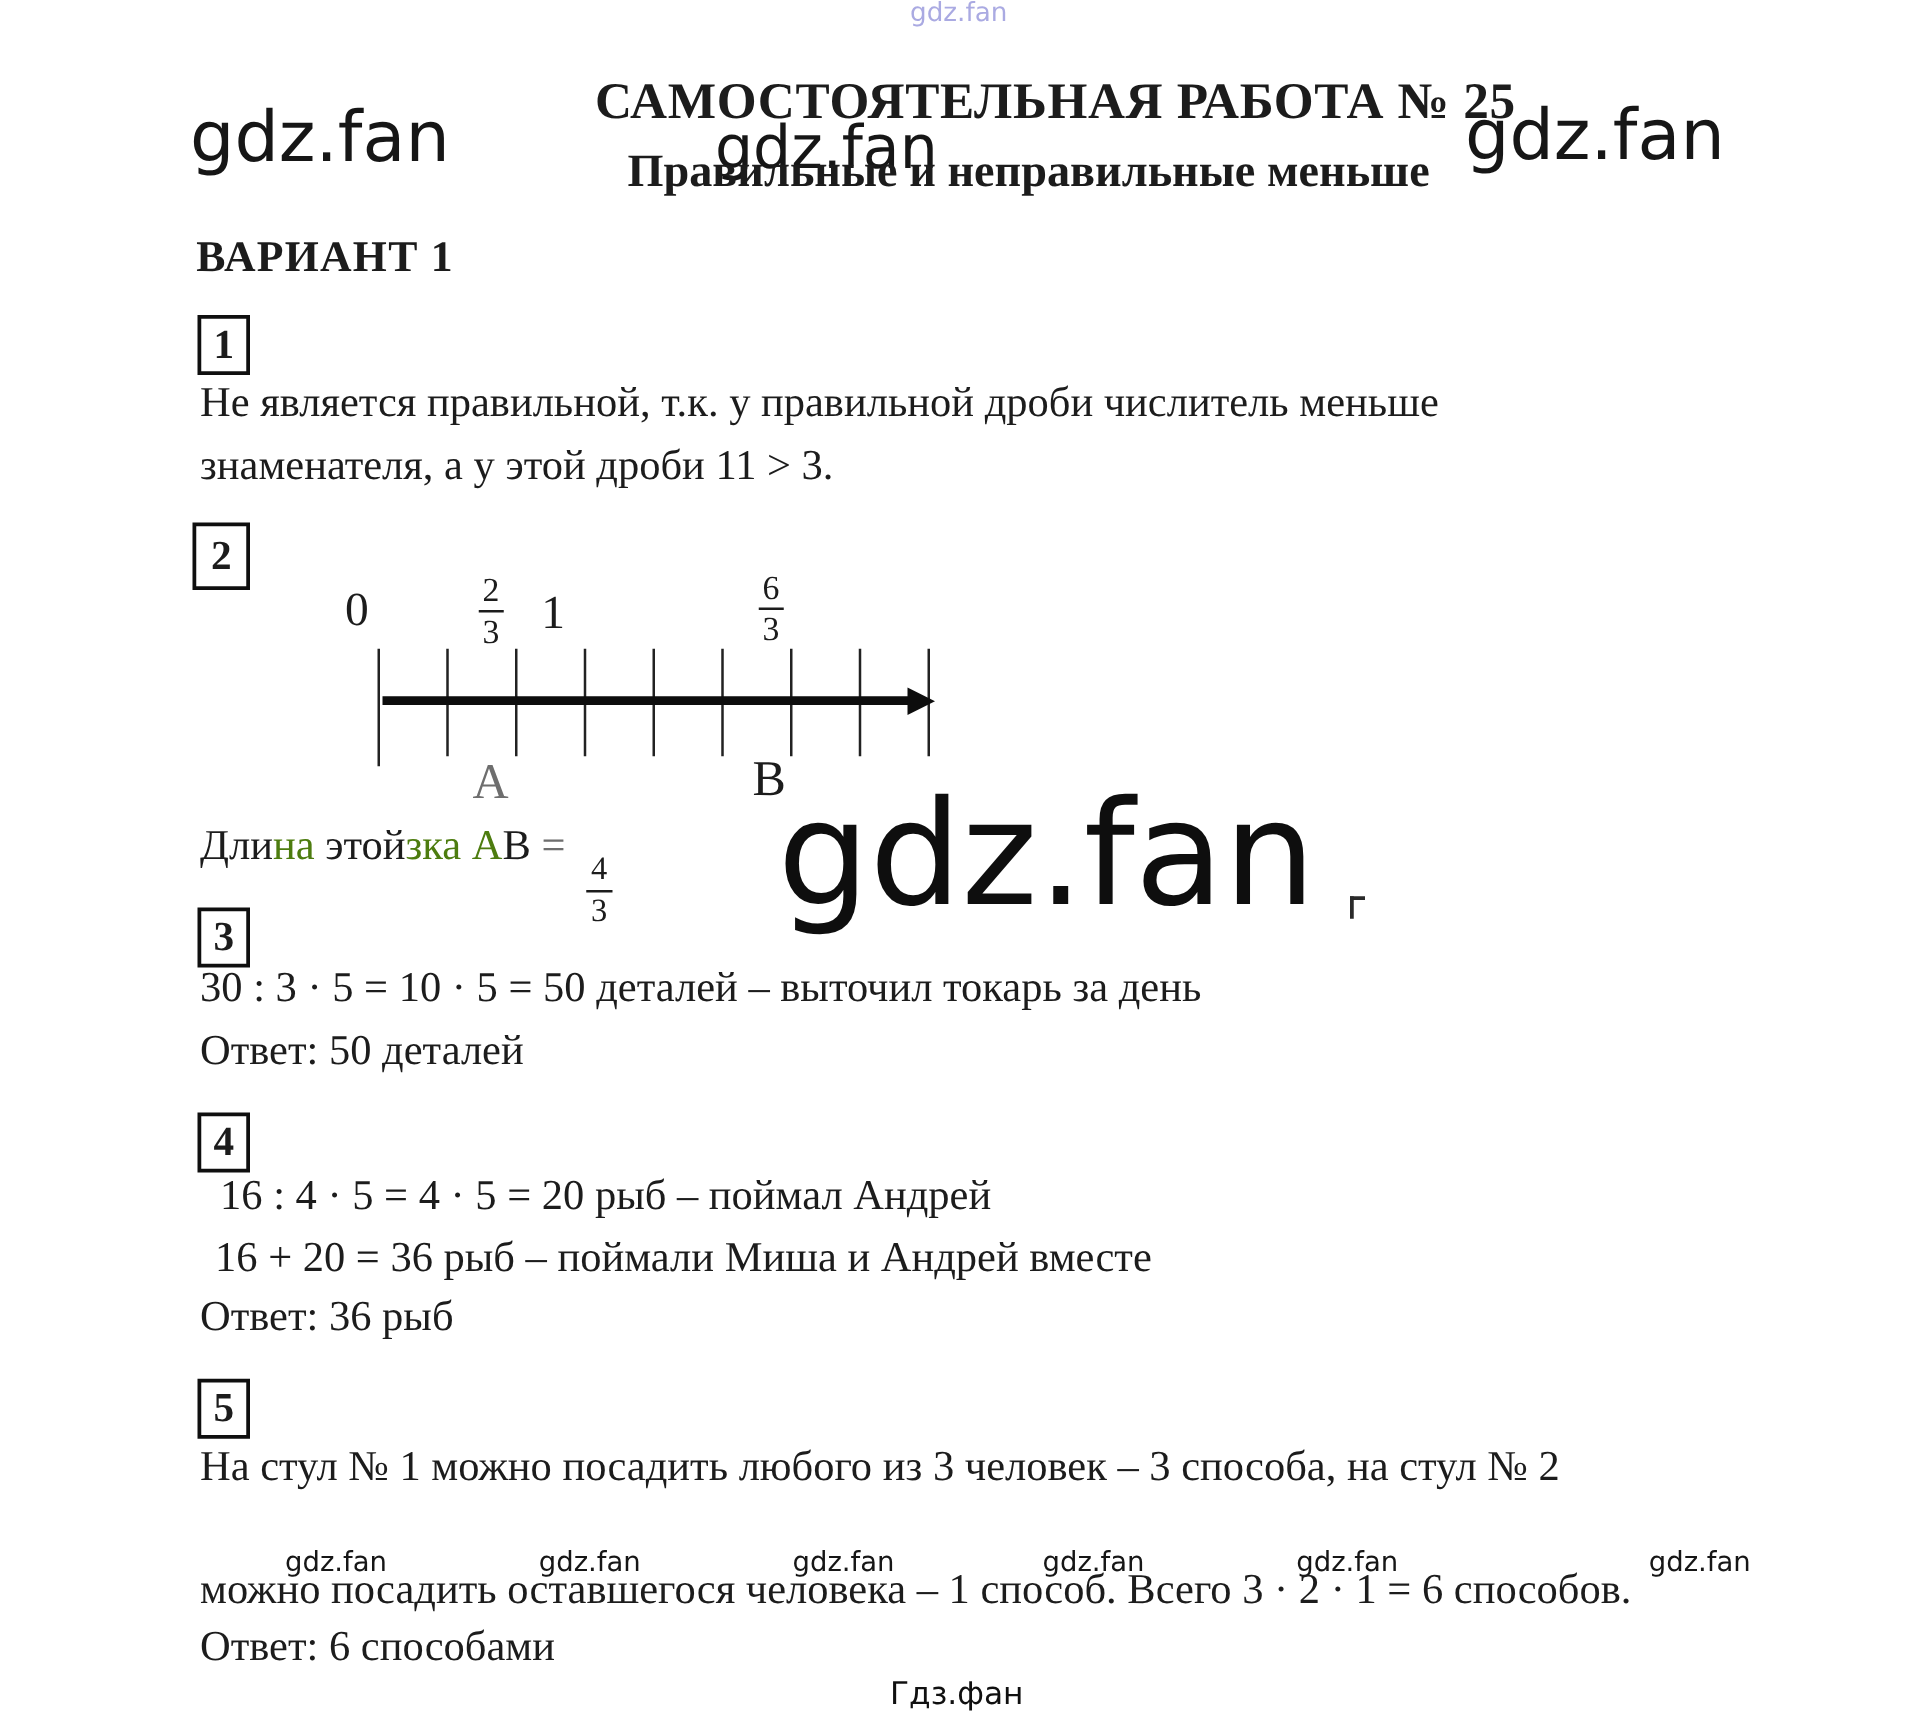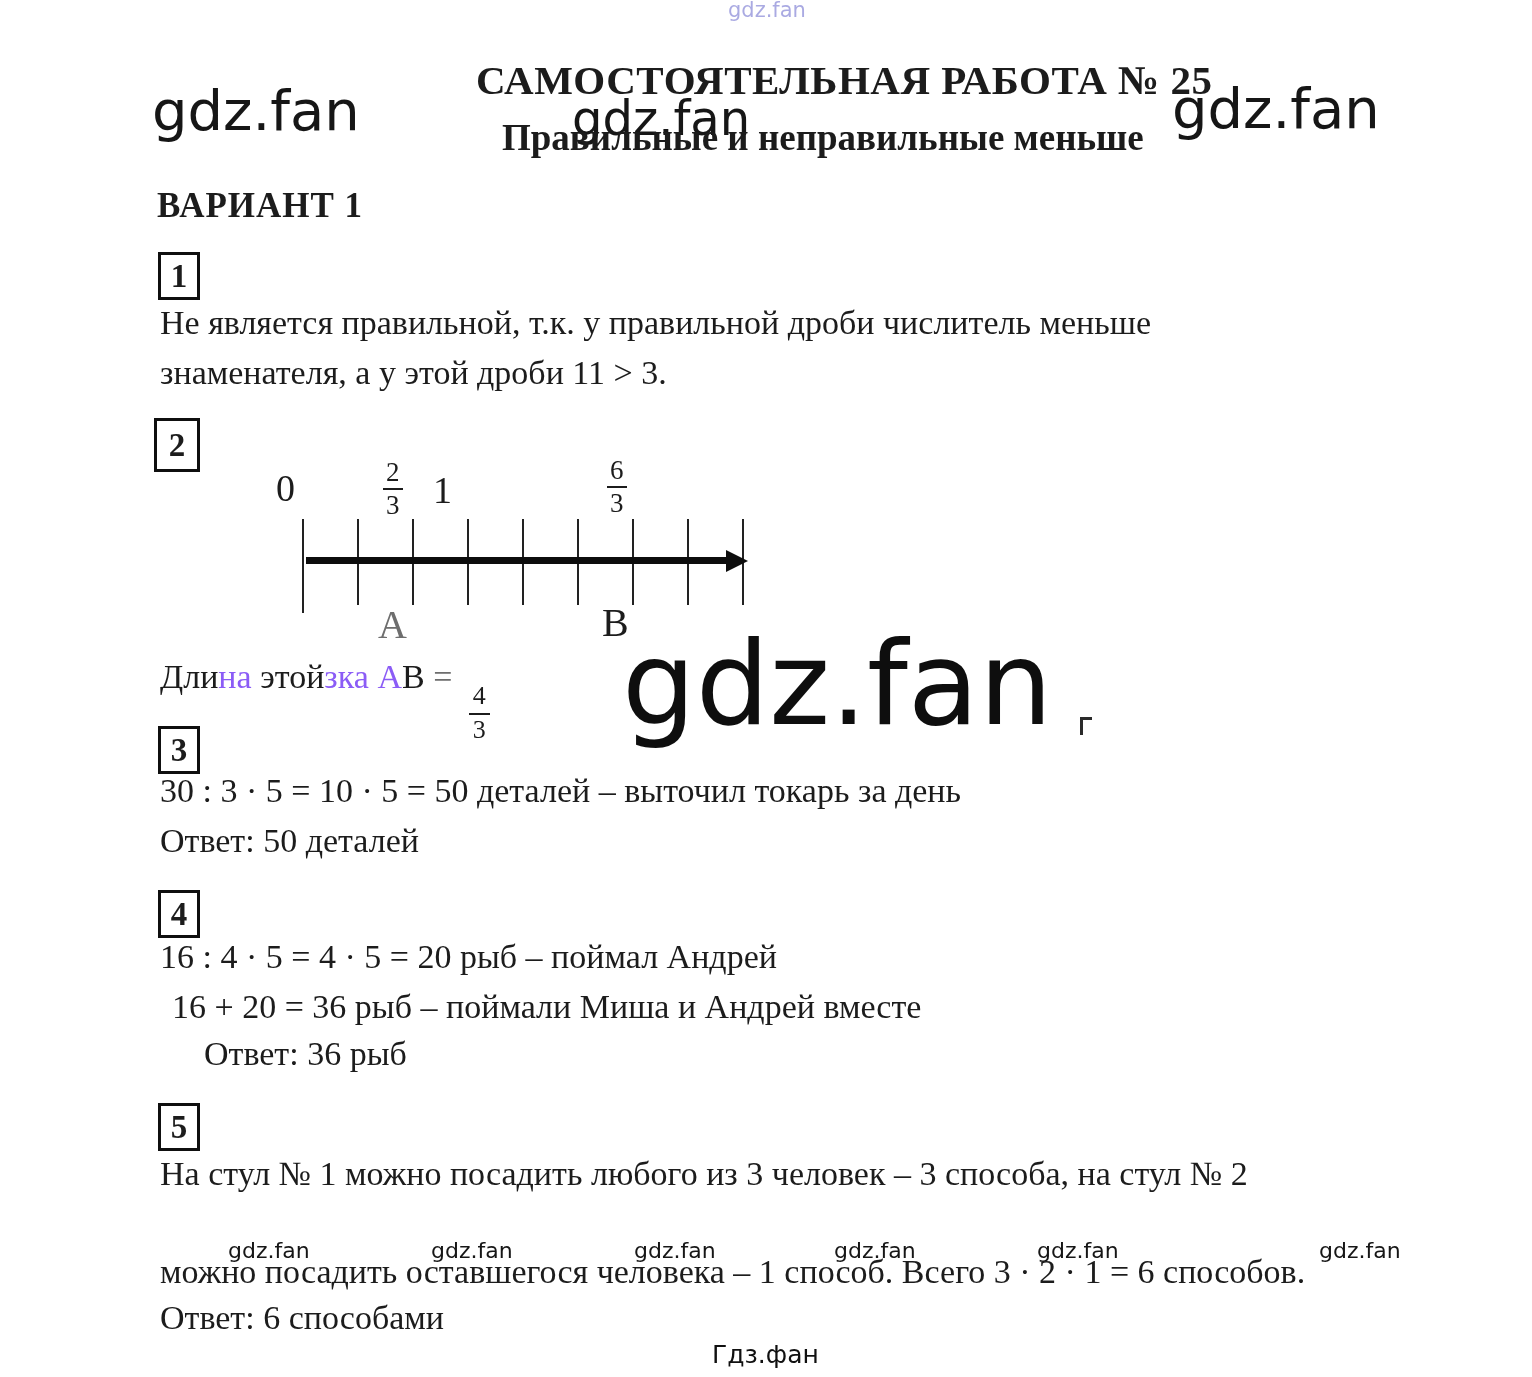--- a/index.html
+++ b/index.html
@@ -28,21 +28,21 @@
   .pbox {
     position:absolute; width:36px; height:42px;
     border:3px solid #0f0f0f; display:flex; align-items:center; justify-content:center;
     font-weight:bold; font-size:33px; background:#fff;
   }
   .pbox.big { width:40px; height:48px; }
 
   
   .bodyline { font-size:34px; line-height:1.1; }
   .seg-dark { color:#1c1c1c; }
-  .seg-fade { color:#8b5cf6; }
+  .seg-fade { color:#4d7c0f; }
   .seg-mid  { color:#6e6e6e; }
 
   
   .tick { position:absolute; width:2px; background:#222; }
   .nl-arrow-line { position:absolute; background:#0d0d0d; }
   .nl-arrow-head {
     position:absolute; width:0; height:0;
     border-left:22px solid #0d0d0d;
     border-top:11px solid transparent;
     border-bottom:11px solid transparent;
@@ -140,23 +140,23 @@
 
   <div class="pbox" style="left:158px; top:726px;">
     <span>3</span>
   </div>
   <div class="abs bodyline" style="left:160px; top:772px;">30 : 3 · 5 = 10 · 5 = 50 деталей – выточил токарь за день</div>
   <div class="abs bodyline" style="left:160px; top:822px;">Ответ: 50 деталей</div>
 
   <div class="pbox" style="left:158px; top:890px;">
     <span>4</span>
   </div>
-  <div class="abs bodyline" style="left:160px; top:938px;">16 : 4 · 5 = 4 · 5 = 20 рыб – поймал Андрей</div>
+  <div class="abs bodyline" style="left:176px; top:938px;">16 : 4 · 5 = 4 · 5 = 20 рыб – поймал Андрей</div>
   <div class="abs bodyline" style="left:172px; top:988px;">16 + 20 = 36 рыб – поймали Миша и Андрей вместе</div>
-  <div class="abs bodyline" style="left:160px; top:1035px;margin-left:44px;">Ответ: 36 рыб</div>
+  <div class="abs bodyline" style="left:160px; top:1035px;">Ответ: 36 рыб</div>
 
   <div class="pbox" style="left:158px; top:1103px;">
     <span>5</span>
   </div>
   <div class="abs bodyline" style="left:160px; top:1155px;font-family:Liberation Serif, serif;">На стул № 1 можно посадить любого из 3 человек – 3 способа, на стул № 2</div>
 
   <div class="abs wm wm-tiny" style="left:228px; top:1238px;">gdz.fan</div>
   <div class="abs wm wm-tiny" style="left:431px; top:1238px;">gdz.fan</div>
   <div class="abs wm wm-tiny" style="left:634px; top:1238px;">gdz.fan</div>
   <div class="abs wm wm-tiny" style="left:834px; top:1238px;">gdz.fan</div>

